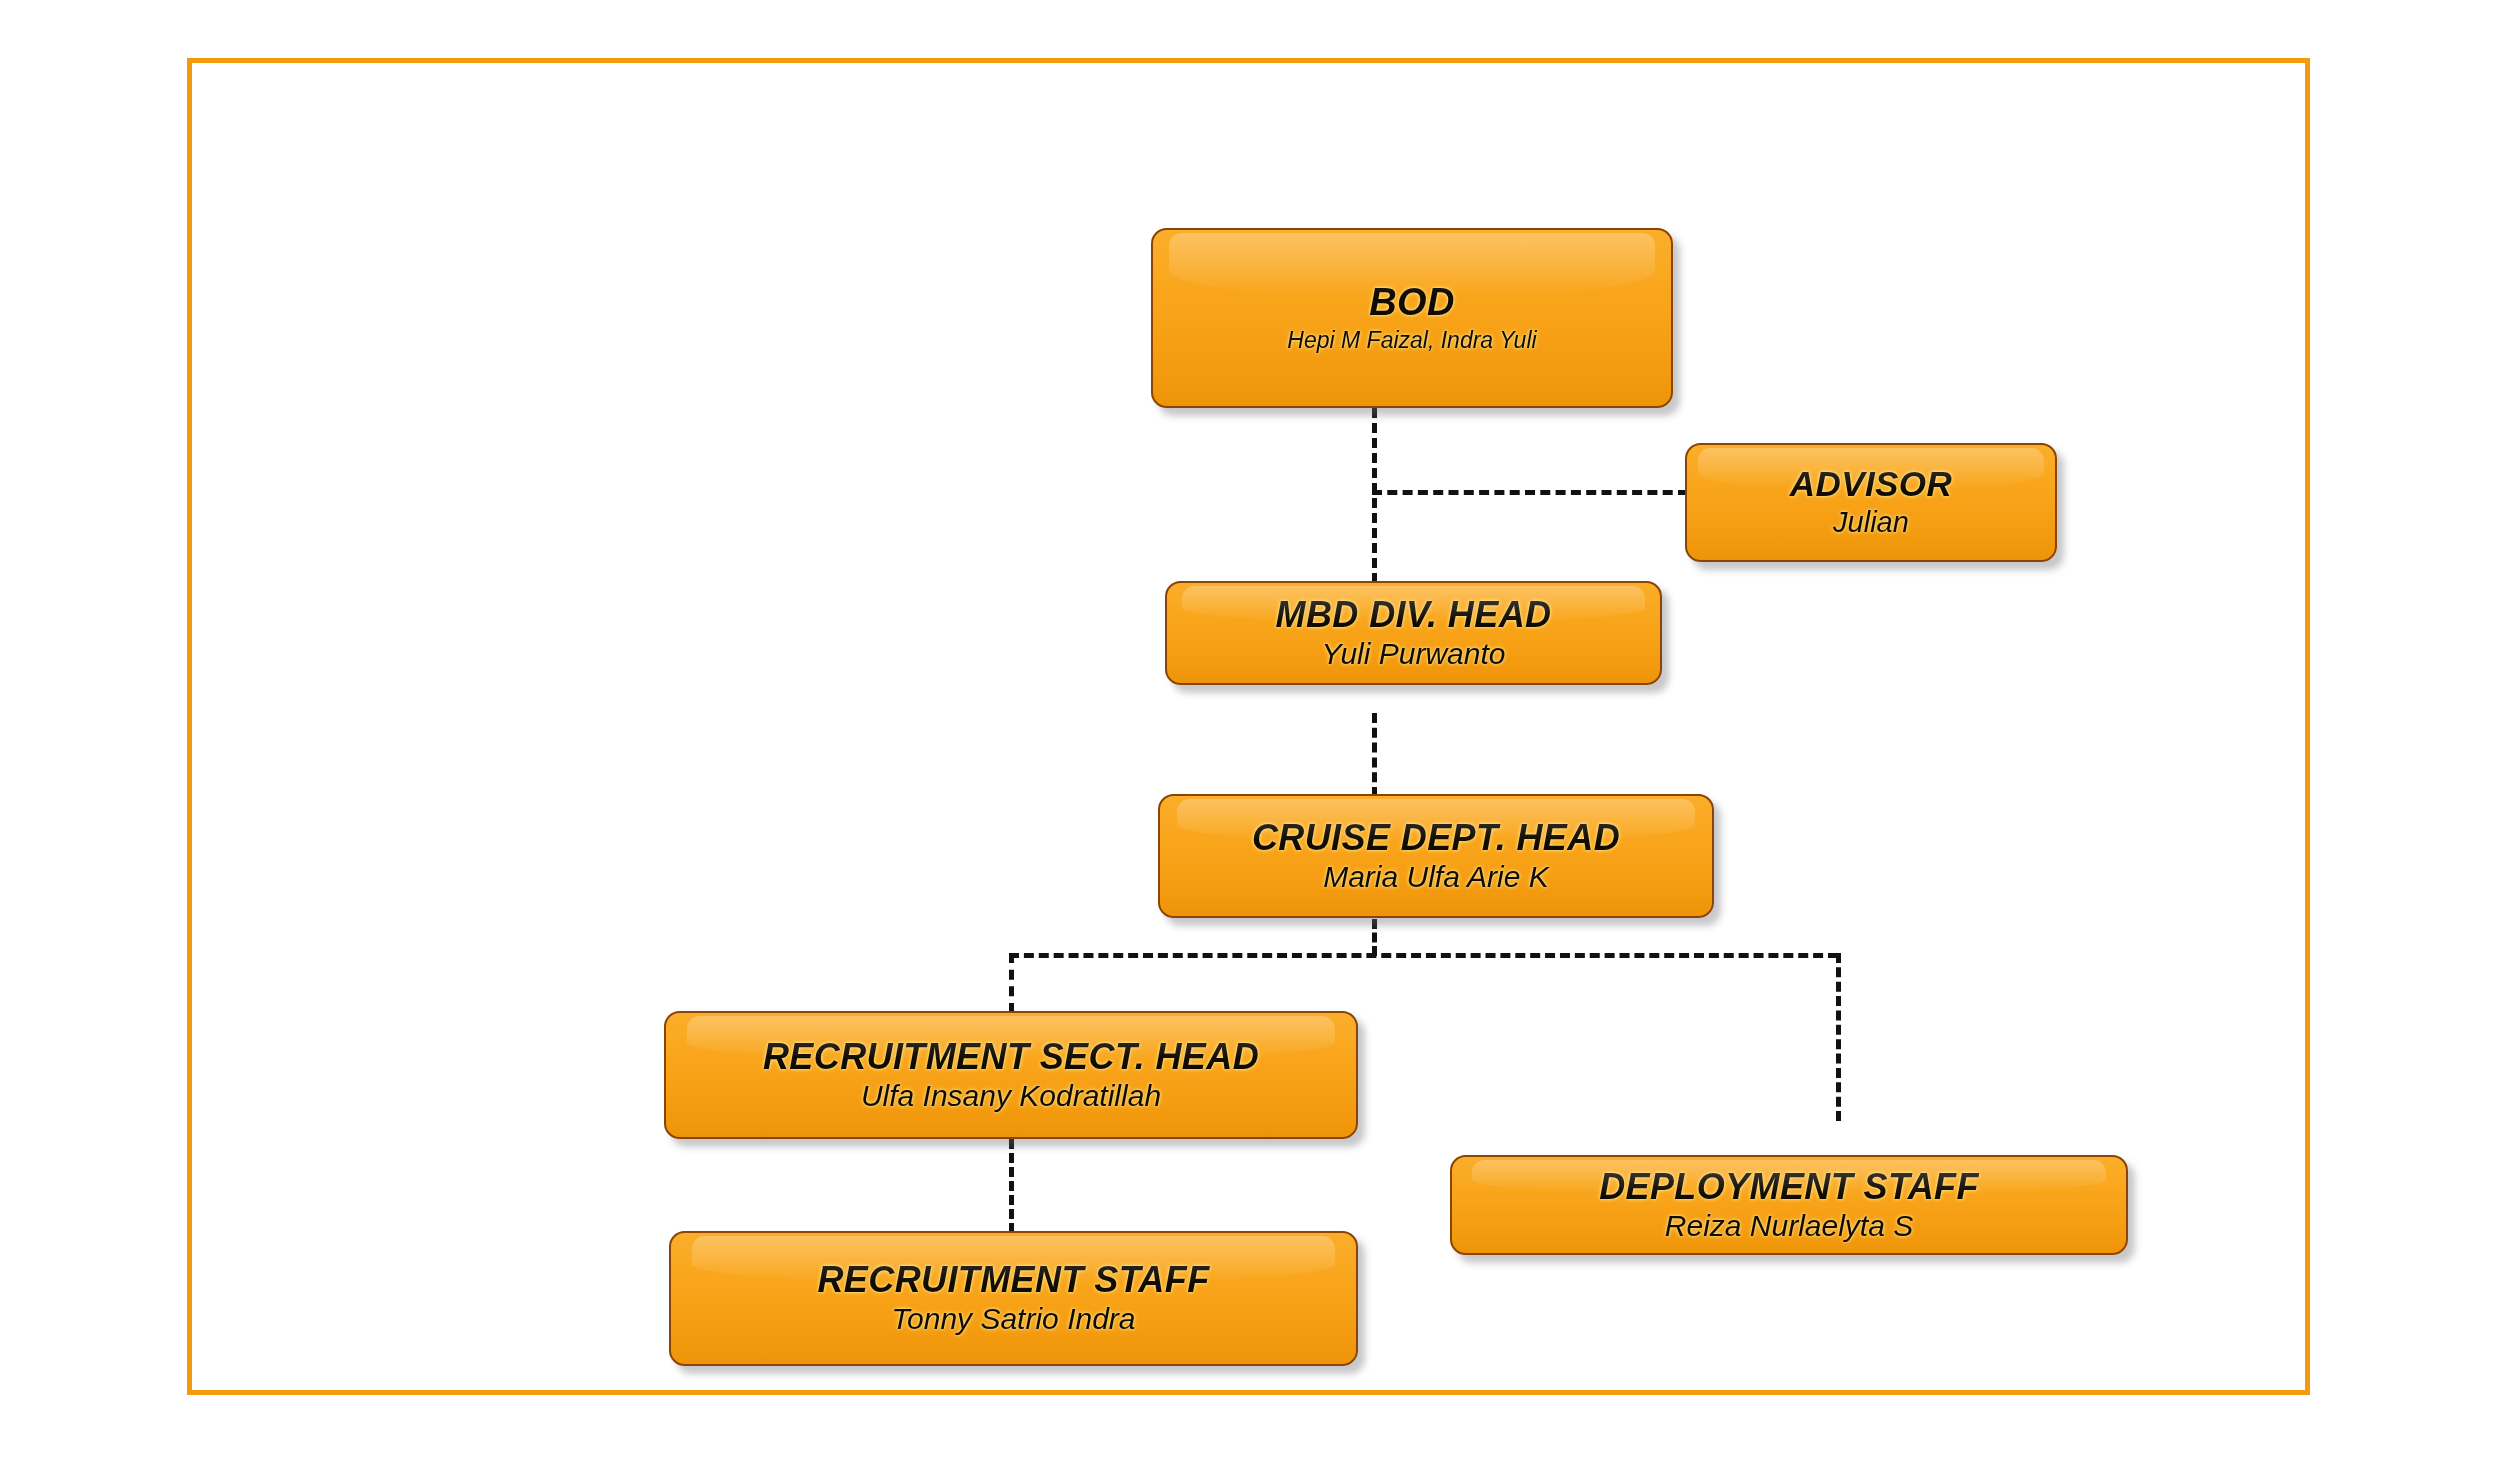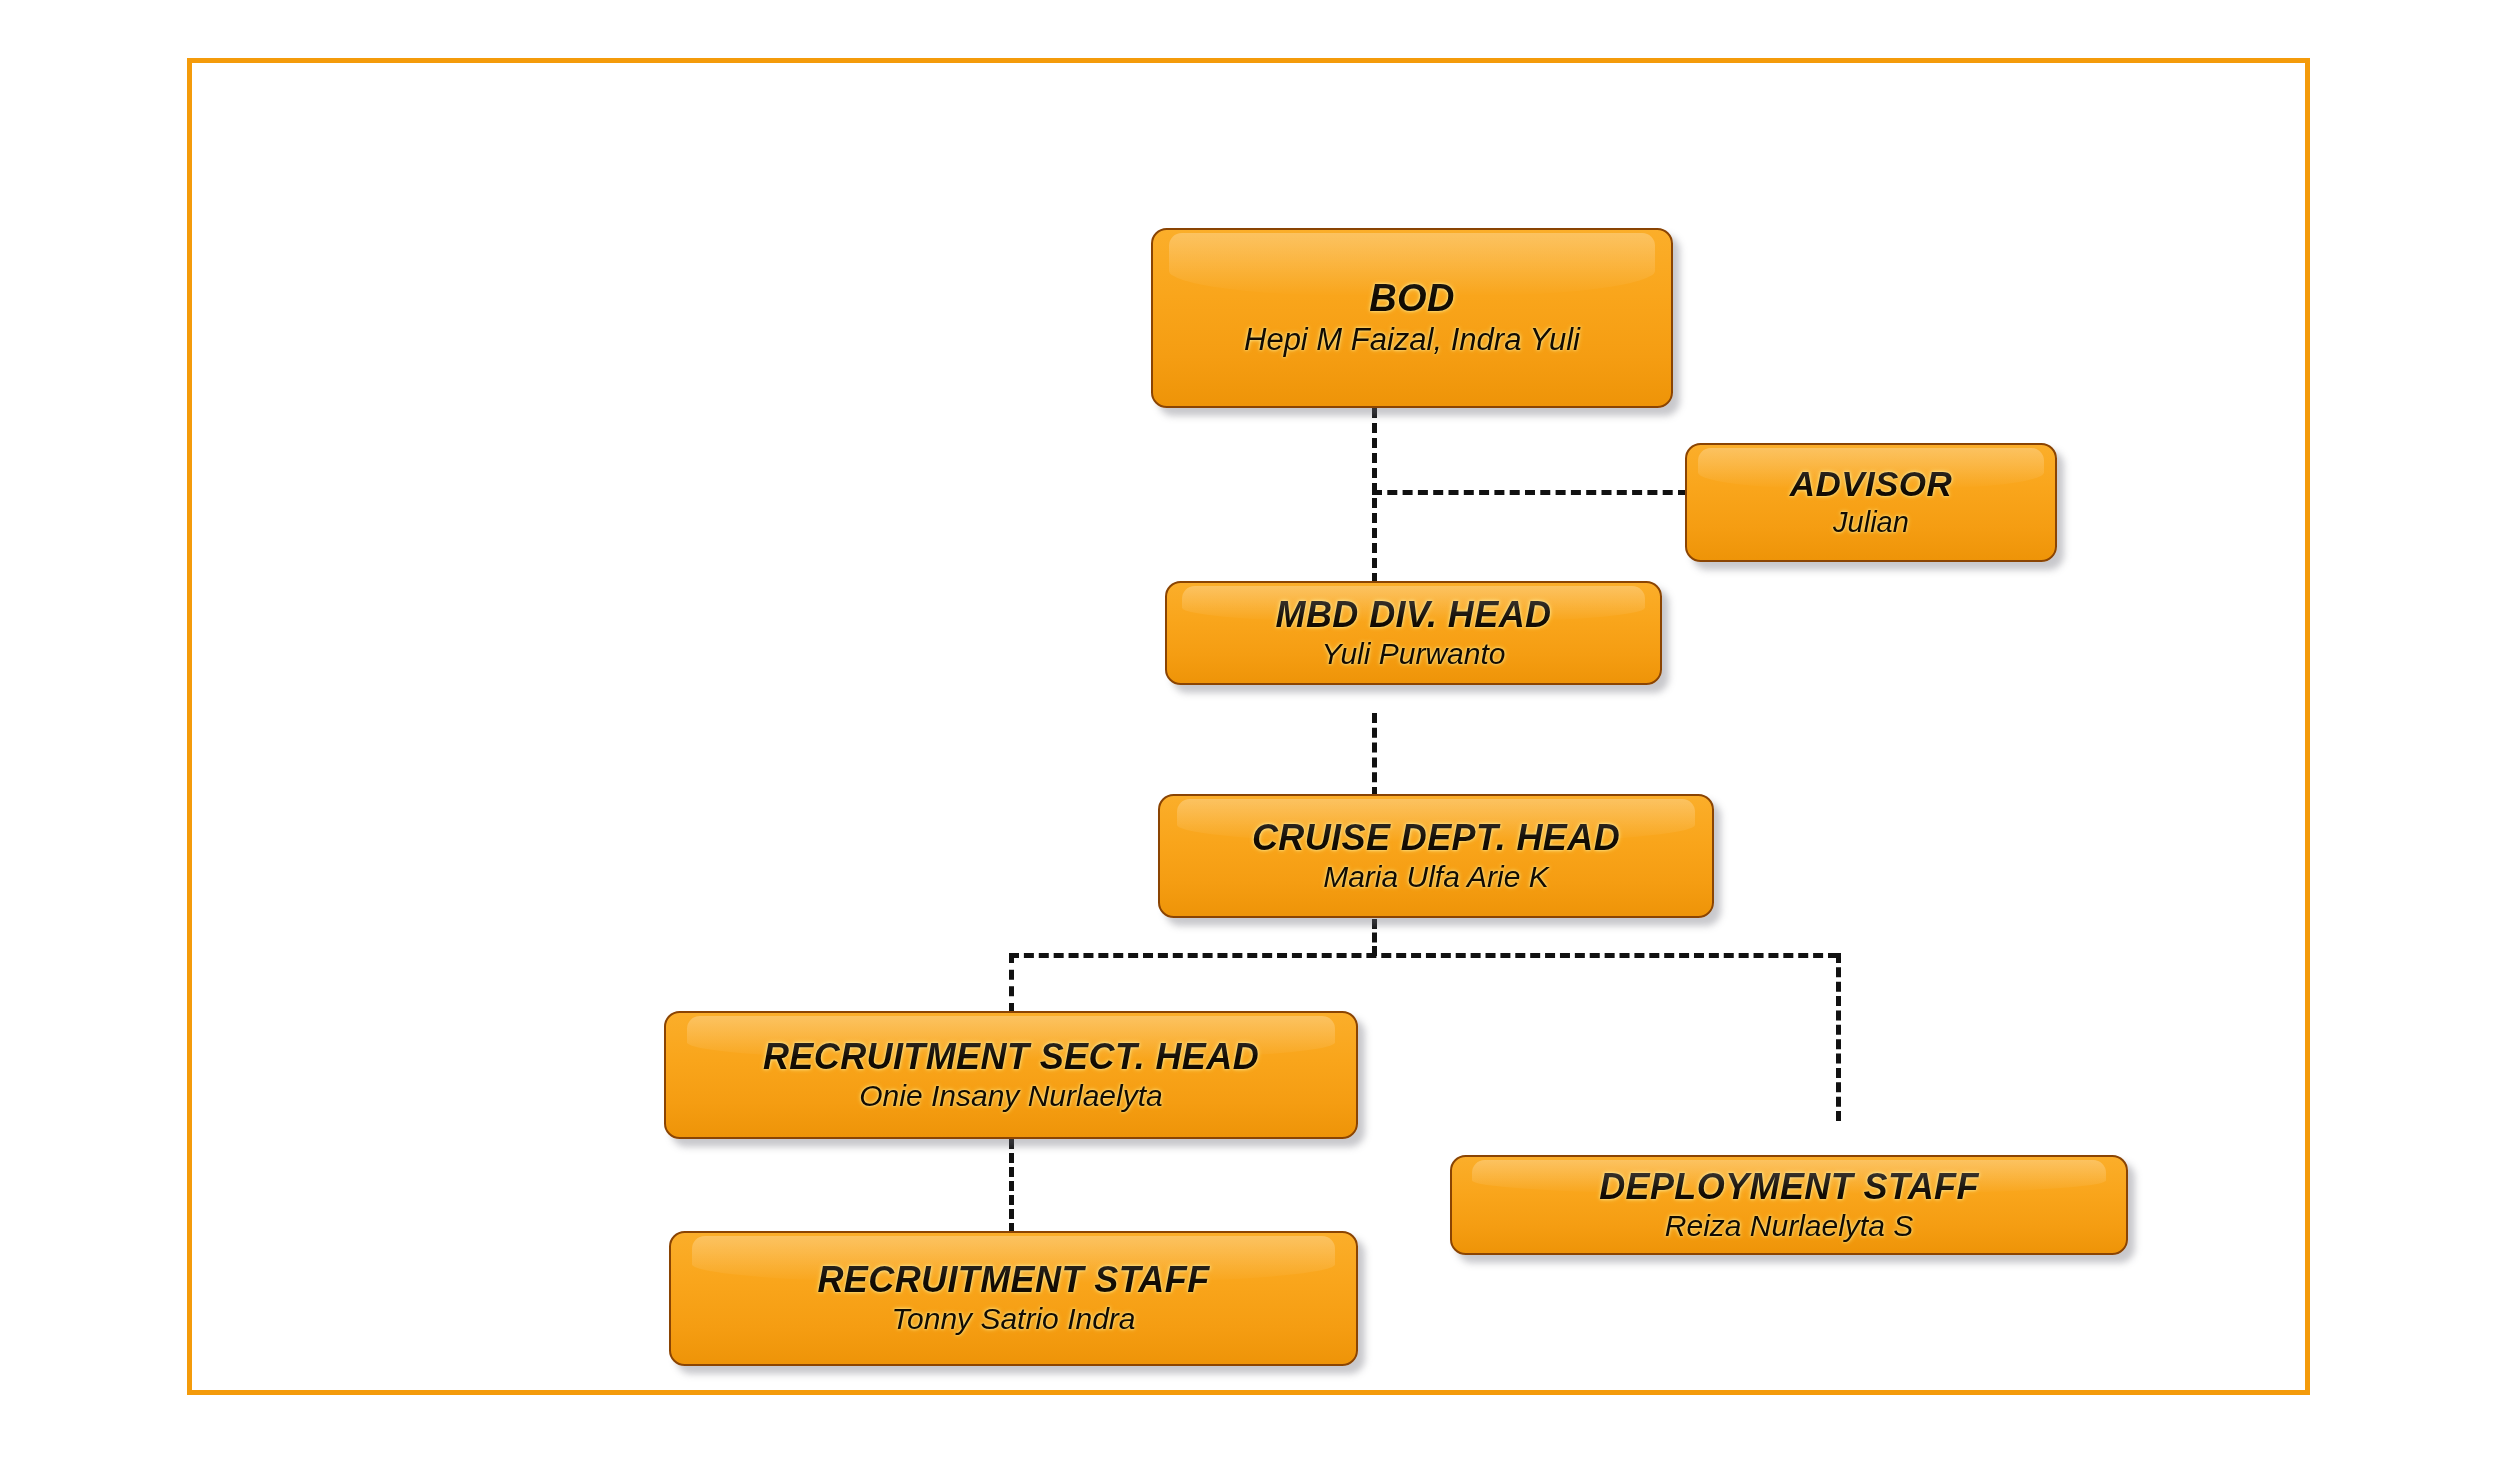--- a/index.html
+++ b/index.html
@@ -70,21 +70,21 @@
     font-weight: 500;
     line-height: 1.08;
     margin-top: 4.3px;
     text-shadow: 0 0 2.8px rgba(255,240,160,0.95), 0 0 5.7px rgba(255,235,130,0.7);
     white-space: nowrap;
   }
 
   
   #box-bod        { left:959px; top:165px;  width:522px;  height:180px; }
   #box-bod .org-title { font-size:38px; }
-  #box-bod .org-name  { font-size:31px;text-align:right; }
+  #box-bod .org-name  { font-size:23px;text-align:right; }
 
   #box-advisor    { left:1493px; top:380px;  width:372px;  height:119px; }
   #box-advisor .org-title { font-size:35px; }
   #box-advisor .org-name  { font-size:29px; }
 
   #box-mbd        { left:973px; top:518px;  width:497px;  height:104px; }
   #box-mbd .org-title { font-size:36px; }
   #box-mbd .org-name  { font-size:30px; }
 
   #box-cruise     { left:966px; top:731px; width:556px;  height:124px; }
@@ -162,21 +162,21 @@
       <div class="org-name">Yuli Purwanto</div>
     </div>
 
     <div class="org-box" id="box-cruise">
       <div class="org-title">CRUISE DEPT. HEAD</div>
       <div class="org-name">Maria Ulfa Arie K</div>
     </div>
 
     <div class="org-box" id="box-rec-head">
       <div class="org-title">RECRUITMENT SECT. HEAD</div>
-      <div class="org-name">Onie Insany Nurlaelyta</div>
+      <div class="org-name">Ulfa Insany Kodratillah</div>
     </div>
 
     <div class="org-box" id="box-deploy">
       <div class="org-title">DEPLOYMENT STAFF</div>
       <div class="org-name">Reiza Nurlaelyta S</div>
     </div>
 
     <div class="org-box" id="box-rec-staff">
       <div class="org-title">RECRUITMENT STAFF</div>
       <div class="org-name">Tonny  Satrio Indra</div>

